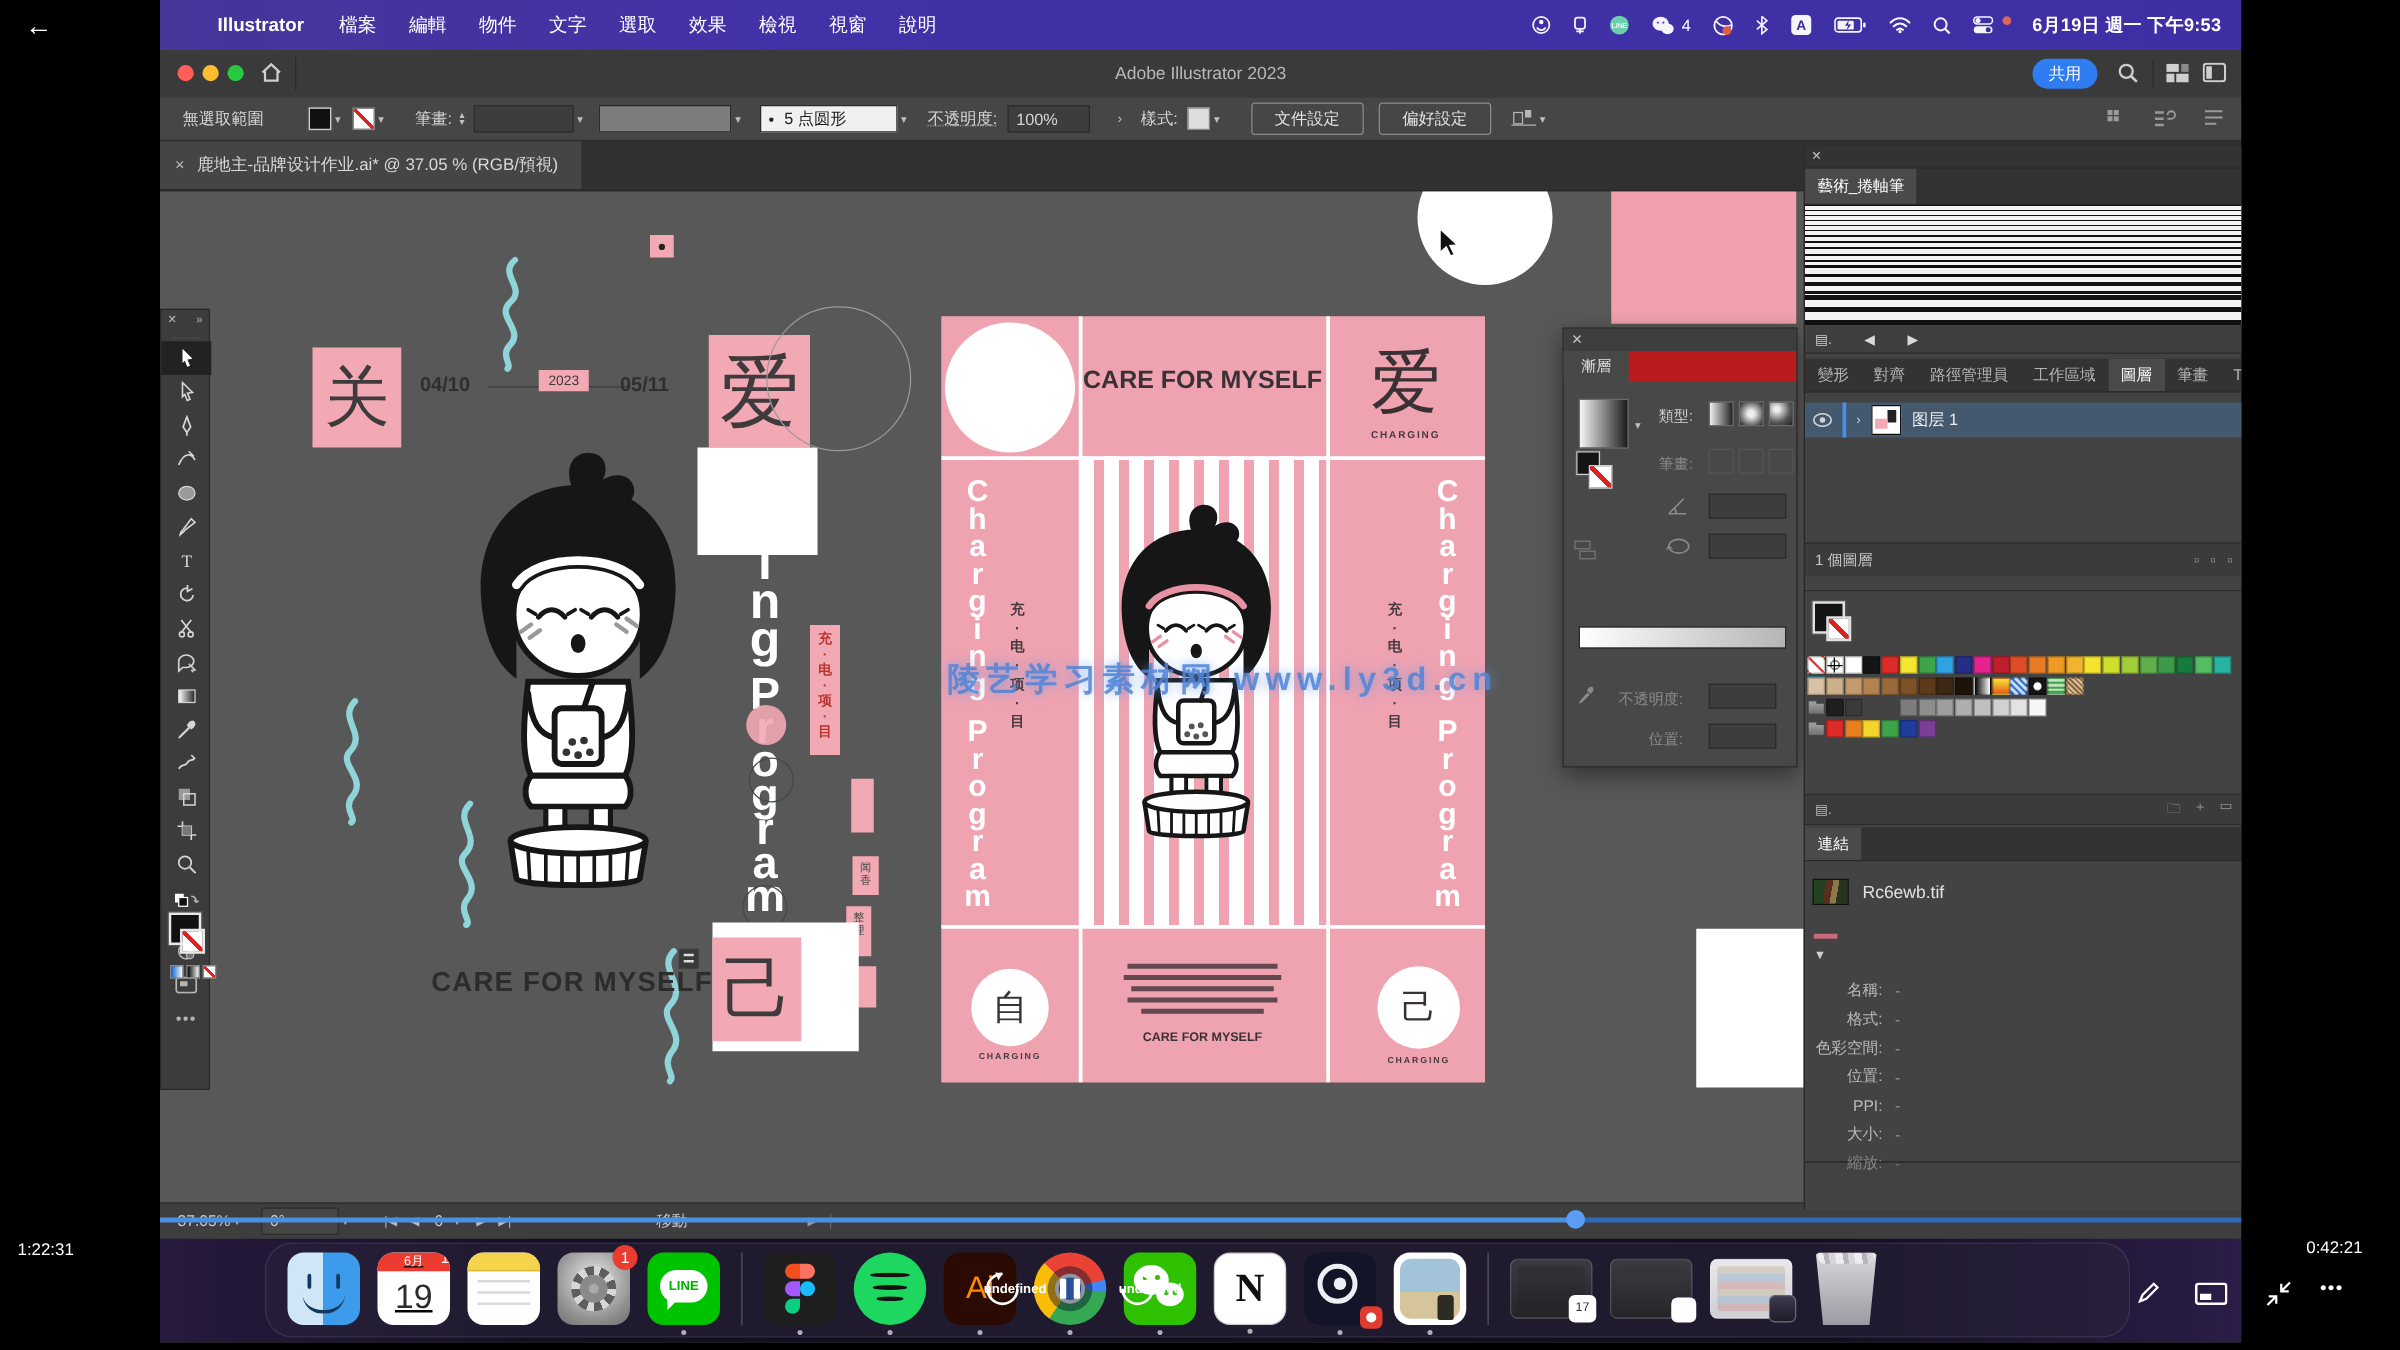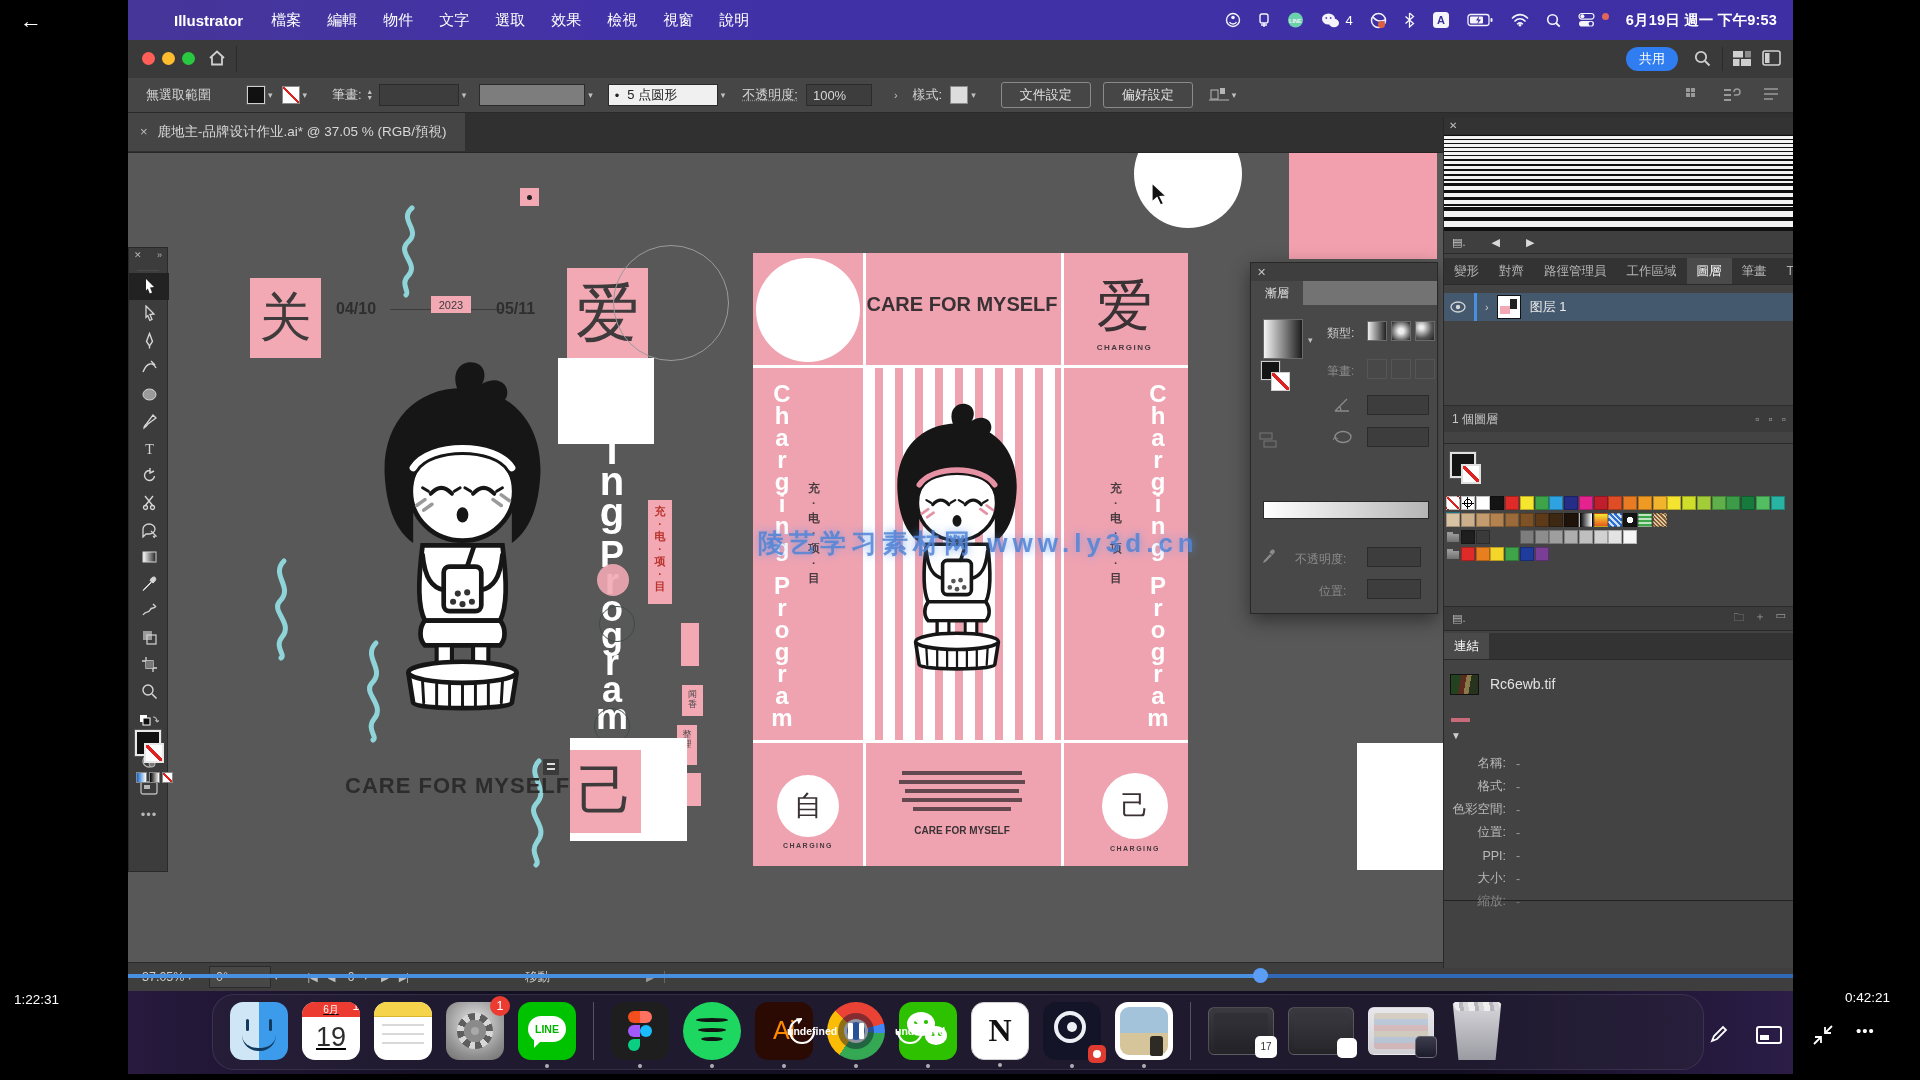--- a/index.html
+++ b/index.html
@@ -75,21 +75,21 @@
     border:1px solid #2a2a2a;box-sizing:border-box;z-index:3;}
   #toolbar .hd{height:16px;color:#b5b5b5;font-size:9px;display:flex;justify-content:space-between;
     padding:2px 5px 0;box-sizing:border-box;}
   .tool{width:40px;height:27px;display:flex;align-items:center;justify-content:center;}
   .tool.active{background:#222;}
   .tool svg{display:block;}
   
   #gradpanel{position:absolute;left:1122px;top:262px;width:188px;height:352px;background:#484848;
     border:1px solid #282828;box-shadow:0 6px 18px rgba(0,0,0,.45);z-index:6;color:#cfcfcf;font-size:12px;box-sizing:border-box;}
   #gradpanel .phead{height:18px;background:#3e3e3e;color:#c2c2c2;font-size:11px;padding-left:6px;line-height:18px;}
-  #gradpanel .ptabs{height:24px;background:#737373;}
+  #gradpanel .ptabs{height:24px;background:#b91c1c;}
   #gradpanel .ptab{display:inline-block;background:#484848;height:24px;line-height:24px;padding:0 14px;color:#e4e4e4;}
   .gtype{width:20px;height:20px;border:1px solid #6a6a6a;display:inline-block;box-sizing:border-box;}
   .dim{color:#8b8b8b;}
   .gfield{background:#3d3d3d;border:1px solid #2b2b2b;height:18px;}
   
   #rightdock{position:absolute;left:1315px;top:118px;width:350px;height:850px;background:#424242;
     border-left:1px solid #282828;z-index:7;color:#cfcfcf;}
   .sechead{background:#333;border-bottom:1px solid #2a2a2a;}
   .ptab2{display:inline-block;padding:0 10px;height:26px;line-height:26px;font-size:12.5px;color:#b5b5b5;}
   .ptab2.active{background:#4a4a4a;color:#fff;}
@@ -331,20 +331,21 @@
     <div id="titlebar">
       <span class="tl" style="left:14px;background:#ff5f57;"></span>
       <span class="tl" style="left:34px;background:#febc2e;"></span>
       <span class="tl" style="left:54px;background:#28c840;"></span>
       <span class="abs" style="left:80px;top:9px;">
         <svg width="18" height="18" viewBox="0 0 18 18">
             <path d="M2,9 L9,2.5 L16,9 M4,8 L4,15.5 L14,15.5 L14,8" stroke="#cfcfcf" stroke-width="1.8" fill="none"></path>
           </svg>
       </span>
       <span class="abs" style="left:108px;top:6px;width:1px;height:26px;background:#2b2b2b;"></span>
+      <div id="title-text">Adobe Illustrator 2023</div>
       <div id="share-btn">共用</div>
       <span class="abs" style="right:82px;top:10px;">
         <svg width="17" height="17" viewBox="0 0 17 17">
             <circle cx="7" cy="7" r="5.2" stroke="#cfcfcf" stroke-width="1.8" fill="none"></circle>
             <path d="M11,11 L15.5,15.5" stroke="#cfcfcf" stroke-width="2"></path>
           </svg>
       </span>
       <span class="abs" style="right:70px;top:7px;width:1px;height:24px;background:#2b2b2b;"></span>
       <span class="abs" style="right:42px;top:11px;">
         <svg width="18" height="15" viewBox="0 0 18 15">
@@ -851,20 +852,23 @@
         </svg>
       <span class="abs dim" style="left:44px;top:288px;">不透明度:</span>
       <div class="gfield abs" style="left:116px;top:284px;width:52px;"></div>
       <span class="abs dim" style="left:68px;top:320px;">位置:</span>
       <div class="gfield abs" style="left:116px;top:316px;width:52px;"></div>
     </div>
 
     <div id="rightdock">
 
       <div class="sechead" style="height:16px;color:#c2c2c2;font-size:10px;padding-left:5px;line-height:16px;"><span>✕</span></div>
+      <div class="sechead" style="height:28px;">
+        <span class="ptab2 active" style="height:28px;line-height:28px;">藝術_捲軸筆</span>
+      </div>
       <div id="brusharea" style="height:96px;">
         <div class="brushrow" style="height:24px;background:repeating-linear-gradient(180deg,#111 0 1px,rgba(0,0,0,0) 1px 4px);"></div>
         <div class="brushrow" style="height:24px;background:repeating-linear-gradient(180deg,#111 0 1.5px,rgba(0,0,0,0) 1.5px 5px);"></div>
         <div class="brushrow" style="height:24px;background:repeating-linear-gradient(180deg,#111 0 2.5px,rgba(0,0,0,0) 2.5px 7px);"></div>
         <div class="brushrow" style="height:24px;background:repeating-linear-gradient(180deg,#111 0 4px,rgba(0,0,0,0) 4px 10px);"></div>
       </div>
       <div style="height:22px;background:#3f3f3f;border-bottom:1px solid #2a2a2a;display:flex;align-items:center;gap:26px;padding-left:8px;color:#c9c9c9;font-size:11px;">
         <span>▤.</span>
         <span style="color:#d9d9d9;">◀</span>
         <span style="color:#d9d9d9;">▶</span>

